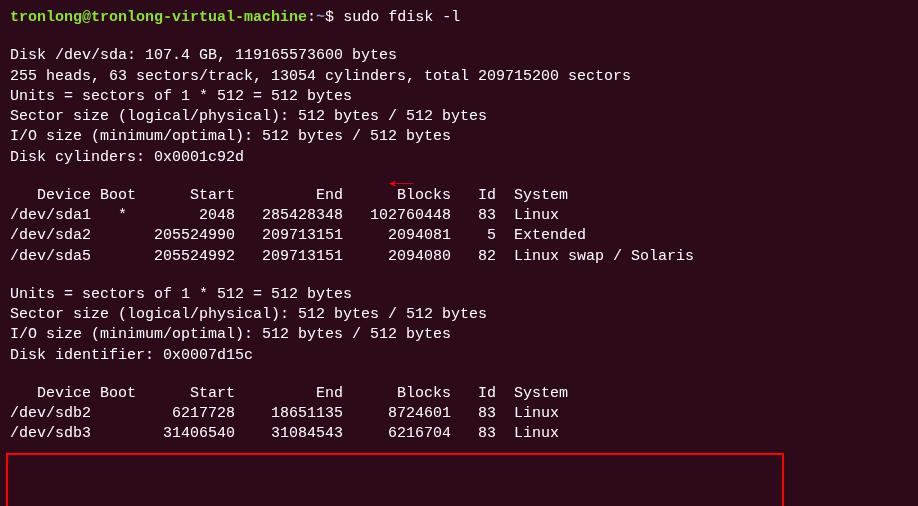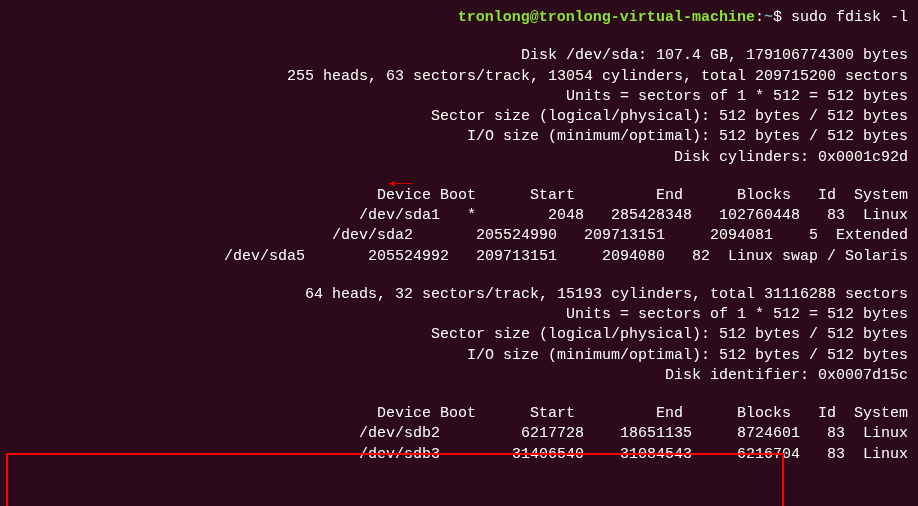--- a/index.html
+++ b/index.html
@@ -32,21 +32,20 @@
     }
     .prompt-dollar {
       color: #ffffff;
     }
     .cmd {
       color: #ffffff;
     }
     .line {
       white-space: pre;
       color: #ffffff;
-      text-align: right;
     }
     .arrow {
       position: absolute;
       color: #ff0000;
       font-size: 20px;
       font-weight: bold;
       left: 395px;
       top: 168px;
       transform: scaleX(2);
     }
@@ -62,33 +61,32 @@
     .blank {
       height: 18px;
     }
   </style>
 </head>
 <body>
 
 <div class="terminal">
   <div class="line"><span class="prompt-user">tronlong@tronlong-virtual-machine</span><span class="prompt-sep">:</span><span class="prompt-path">~</span><span class="prompt-dollar">$</span> <span class="cmd">sudo fdisk -l</span></div>
   <div class="blank"></div>
-  <div class="line">Disk /dev/sda: 107.4 GB, 179106774300 bytes</div>
+  <div class="line">Disk /dev/sda: 107.4 GB, 119165573600 bytes</div>
   <div class="line">255 heads, 63 sectors/track, 13054 cylinders, total 209715200 sectors</div>
   <div class="line">Units = sectors of 1 * 512 = 512 bytes</div>
   <div class="line">Sector size (logical/physical): 512 bytes / 512 bytes</div>
   <div class="line">I/O size (minimum/optimal): 512 bytes / 512 bytes</div>
   <div class="line">Disk cylinders: 0x0001c92d</div>
   <div class="blank"></div>
   <div class="line">   Device Boot      Start         End      Blocks   Id  System</div>
   <div class="line">/dev/sda1   *        2048   285428348   102760448   83  Linux</div>
   <div class="line">/dev/sda2       205524990   209713151     2094081    5  Extended</div>
   <div class="line">/dev/sda5       205524992   209713151     2094080   82  Linux swap / Solaris</div>
   <div class="blank"></div>
-  <div class="line">64 heads, 32 sectors/track, 15193 cylinders, total 31116288 sectors</div>
   <div class="line">Units = sectors of 1 * 512 = 512 bytes</div>
   <div class="line">Sector size (logical/physical): 512 bytes / 512 bytes</div>
   <div class="line">I/O size (minimum/optimal): 512 bytes / 512 bytes</div>
   <div class="line">Disk identifier: 0x0007d15c</div>
   <div class="blank"></div>
   <div class="line">   Device Boot      Start         End      Blocks   Id  System</div>
   <div class="line">/dev/sdb2         6217728    18651135     8724601   83  Linux</div>
   <div class="line">/dev/sdb3        31406540    31084543     6216704   83  Linux</div>
   <div class="line"></div>
 </div>

